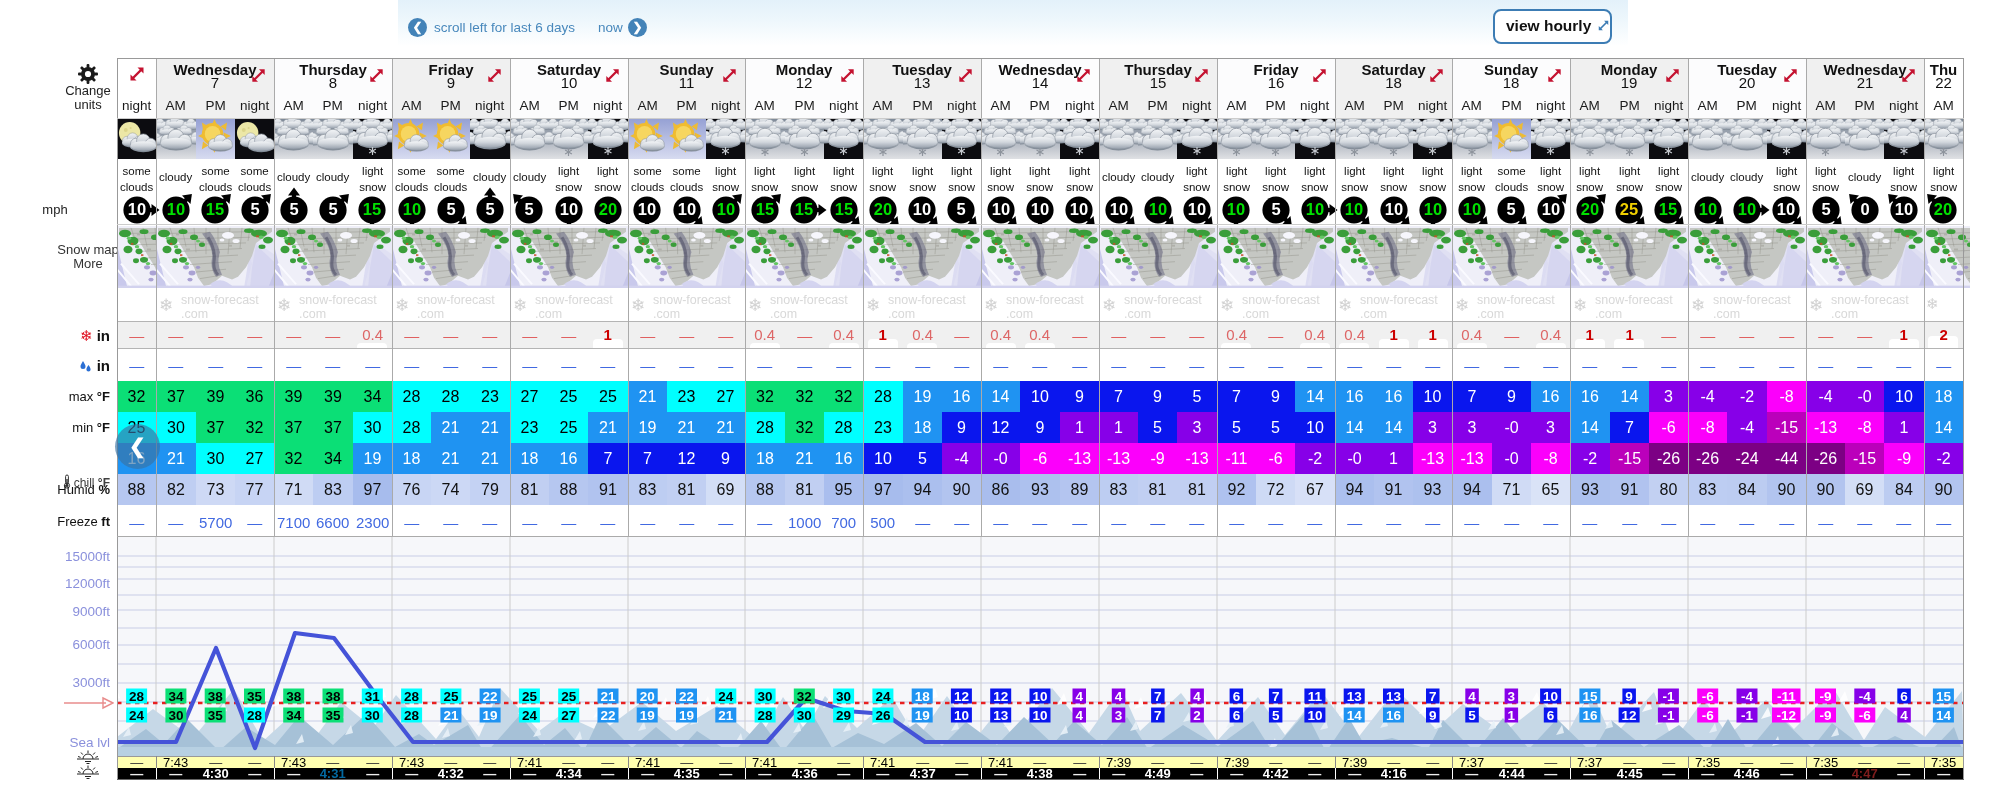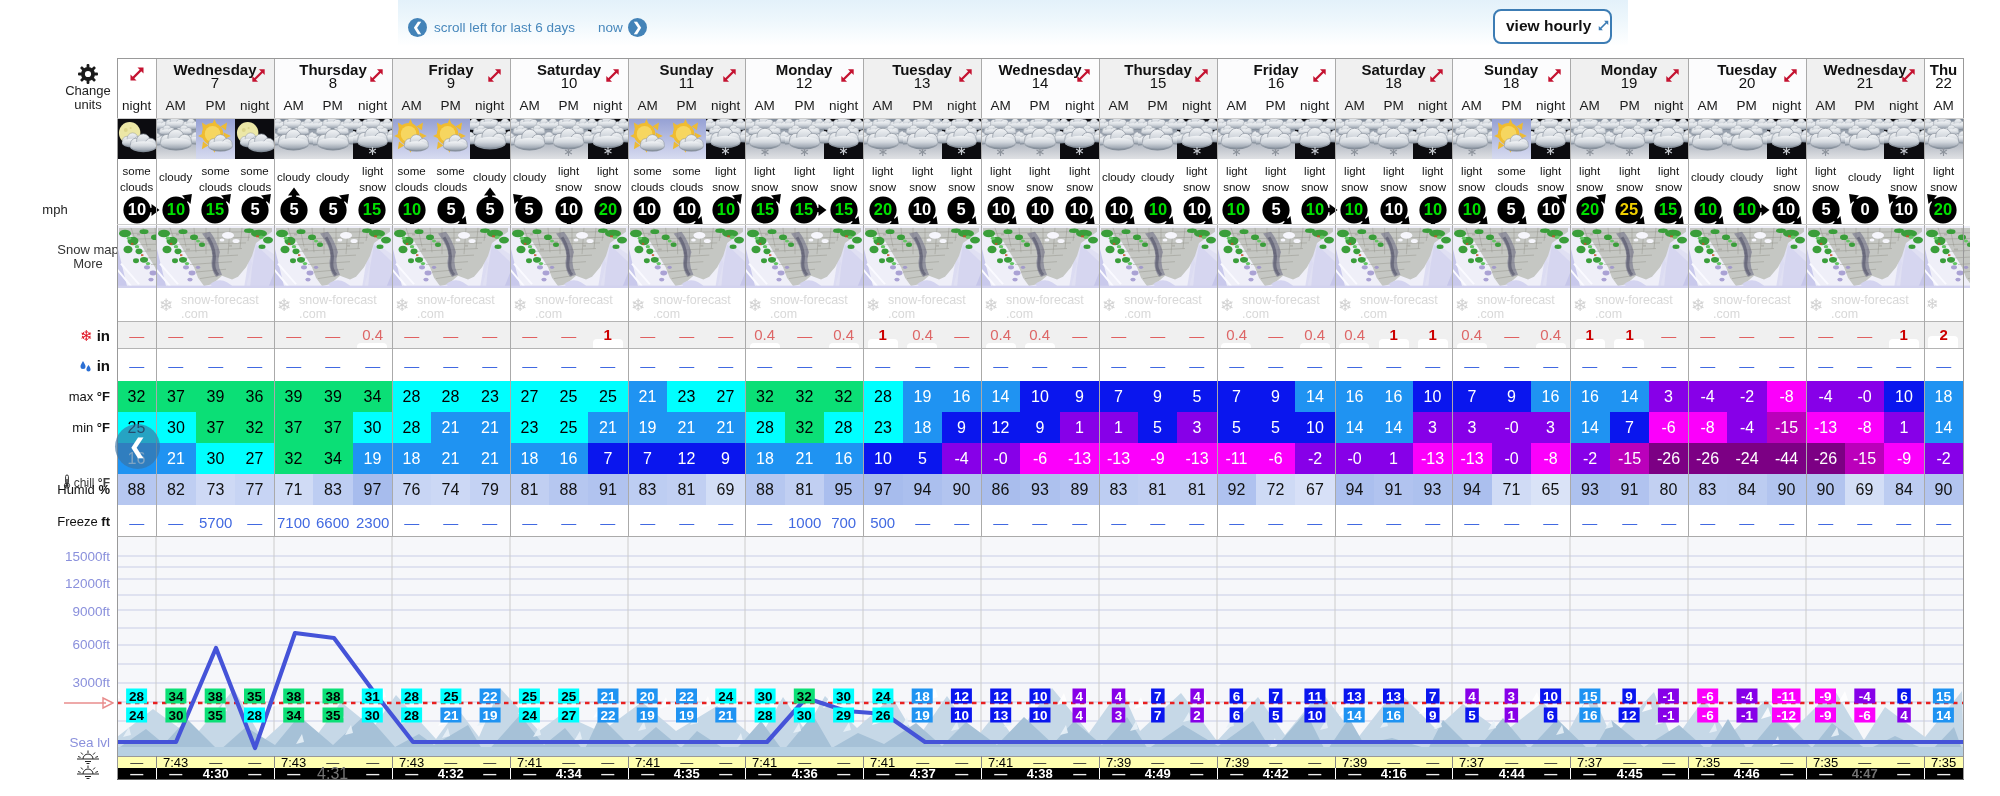--- a/index.html
+++ b/index.html
@@ -1907,21 +1907,21 @@
 <div class="a ct" style="left:156.0px;top:757px;width:39.3px;font-size:13px;line-height:11px;color:#000;font-weight:normal">7:43</div>
 <div class="a ct" style="left:196.0px;top:757px;width:39.3px;font-size:13px;line-height:11px;color:#333;font-weight:normal">—</div>
 <div class="a ct" style="left:235.0px;top:757px;width:39.3px;font-size:13px;line-height:11px;color:#333;font-weight:normal">—</div>
 <div class="a ct" style="left:156.0px;top:769px;width:39.3px;font-size:13px;line-height:10px;color:#eee;font-weight:bold">—</div>
 <div class="a ct" style="left:196.0px;top:769px;width:39.3px;font-size:13px;line-height:10px;color:#fff;font-weight:bold">4:30</div>
 <div class="a ct" style="left:235.0px;top:769px;width:39.3px;font-size:13px;line-height:10px;color:#eee;font-weight:bold">—</div>
 <div class="a ct" style="left:274.0px;top:757px;width:39.3px;font-size:13px;line-height:11px;color:#000;font-weight:normal">7:43</div>
 <div class="a ct" style="left:313.0px;top:757px;width:39.3px;font-size:13px;line-height:11px;color:#333;font-weight:normal">—</div>
 <div class="a ct" style="left:353.0px;top:757px;width:39.3px;font-size:13px;line-height:11px;color:#333;font-weight:normal">—</div>
 <div class="a ct" style="left:274.0px;top:769px;width:39.3px;font-size:13px;line-height:10px;color:#eee;font-weight:bold">—</div>
-<div class="a ct" style="left:313.0px;top:769px;width:39.3px;font-size:16px;line-height:10px;color:#737373;font-weight:normal">4:31</div>
+<div class="a ct" style="left:313.0px;top:769px;width:39.3px;font-size:13px;line-height:10px;color:#0369a1;font-weight:bold">4:31</div>
 <div class="a ct" style="left:353.0px;top:769px;width:39.3px;font-size:13px;line-height:10px;color:#eee;font-weight:bold">—</div>
 <div class="a ct" style="left:392.0px;top:757px;width:39.3px;font-size:13px;line-height:11px;color:#000;font-weight:normal">7:43</div>
 <div class="a ct" style="left:431.0px;top:757px;width:39.3px;font-size:13px;line-height:11px;color:#333;font-weight:normal">—</div>
 <div class="a ct" style="left:470.0px;top:757px;width:39.3px;font-size:13px;line-height:11px;color:#333;font-weight:normal">—</div>
 <div class="a ct" style="left:392.0px;top:769px;width:39.3px;font-size:13px;line-height:10px;color:#eee;font-weight:bold">—</div>
 <div class="a ct" style="left:431.0px;top:769px;width:39.3px;font-size:13px;line-height:10px;color:#fff;font-weight:bold">4:32</div>
 <div class="a ct" style="left:470.0px;top:769px;width:39.3px;font-size:13px;line-height:10px;color:#eee;font-weight:bold">—</div>
 <div class="a ct" style="left:510.0px;top:757px;width:39.3px;font-size:13px;line-height:11px;color:#000;font-weight:normal">7:41</div>
 <div class="a ct" style="left:549.0px;top:757px;width:39.3px;font-size:13px;line-height:11px;color:#333;font-weight:normal">—</div>
 <div class="a ct" style="left:588.0px;top:757px;width:39.3px;font-size:13px;line-height:11px;color:#333;font-weight:normal">—</div>
@@ -1985,21 +1985,21 @@
 <div class="a ct" style="left:1688.0px;top:757px;width:39.3px;font-size:13px;line-height:11px;color:#000;font-weight:normal">7:35</div>
 <div class="a ct" style="left:1727.0px;top:757px;width:39.3px;font-size:13px;line-height:11px;color:#333;font-weight:normal">—</div>
 <div class="a ct" style="left:1767.0px;top:757px;width:39.3px;font-size:13px;line-height:11px;color:#333;font-weight:normal">—</div>
 <div class="a ct" style="left:1688.0px;top:769px;width:39.3px;font-size:13px;line-height:10px;color:#eee;font-weight:bold">—</div>
 <div class="a ct" style="left:1727.0px;top:769px;width:39.3px;font-size:13px;line-height:10px;color:#fff;font-weight:bold">4:46</div>
 <div class="a ct" style="left:1767.0px;top:769px;width:39.3px;font-size:13px;line-height:10px;color:#eee;font-weight:bold">—</div>
 <div class="a ct" style="left:1806.0px;top:757px;width:39.3px;font-size:13px;line-height:11px;color:#000;font-weight:normal">7:35</div>
 <div class="a ct" style="left:1845.0px;top:757px;width:39.3px;font-size:13px;line-height:11px;color:#333;font-weight:normal">—</div>
 <div class="a ct" style="left:1884.0px;top:757px;width:39.3px;font-size:13px;line-height:11px;color:#333;font-weight:normal">—</div>
 <div class="a ct" style="left:1806.0px;top:769px;width:39.3px;font-size:13px;line-height:10px;color:#eee;font-weight:bold">—</div>
-<div class="a ct" style="left:1845.0px;top:769px;width:39.3px;font-size:13px;line-height:10px;color:#737373;font-weight:bold">4:47</div>
+<div class="a ct" style="left:1845.0px;top:769px;width:39.3px;font-size:13px;line-height:10px;color:#7f1d1d;font-weight:bold">4:47</div>
 <div class="a ct" style="left:1884.0px;top:769px;width:39.3px;font-size:13px;line-height:10px;color:#eee;font-weight:bold">—</div>
 <div class="a ct" style="left:1924.0px;top:757px;width:39.3px;font-size:13px;line-height:11px;color:#000;font-weight:normal">7:35</div>
 <div class="a ct" style="left:1924.0px;top:769px;width:39.3px;font-size:13px;line-height:10px;color:#eee;font-weight:bold">—</div>
 <div class="a" style="left:117.0px;top:58px;width:1px;height:479px;background:#999"></div>
 <div class="a" style="left:156.0px;top:58px;width:1px;height:479px;background:#aaa"></div>
 <div class="a" style="left:274.0px;top:58px;width:1px;height:479px;background:#aaa"></div>
 <div class="a" style="left:392.0px;top:58px;width:1px;height:479px;background:#aaa"></div>
 <div class="a" style="left:510.0px;top:58px;width:1px;height:479px;background:#aaa"></div>
 <div class="a" style="left:628.0px;top:58px;width:1px;height:479px;background:#aaa"></div>
 <div class="a" style="left:745.0px;top:58px;width:1px;height:479px;background:#aaa"></div>

